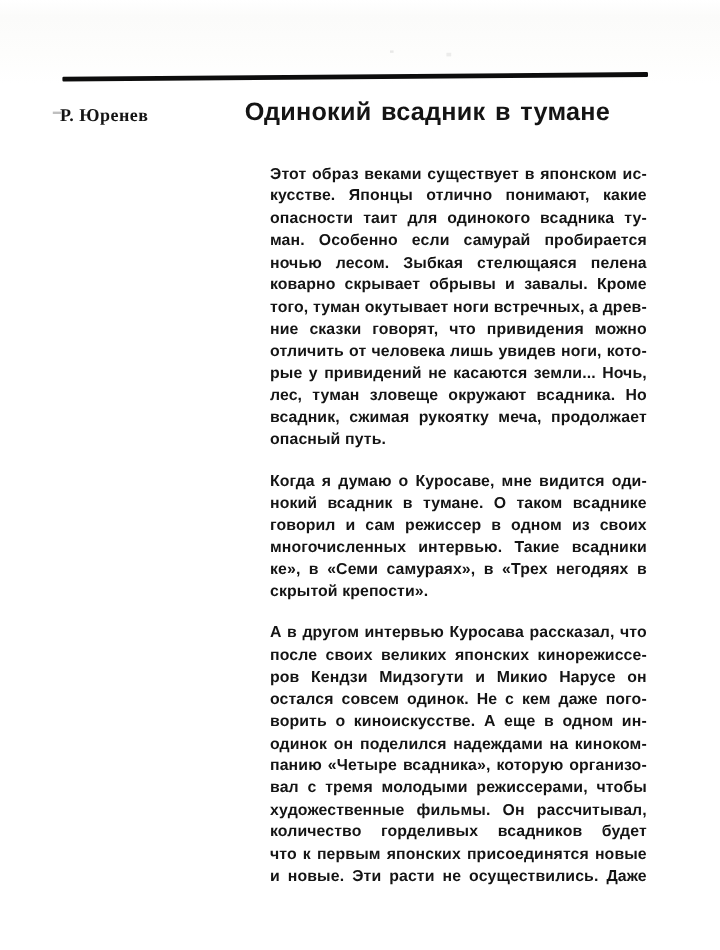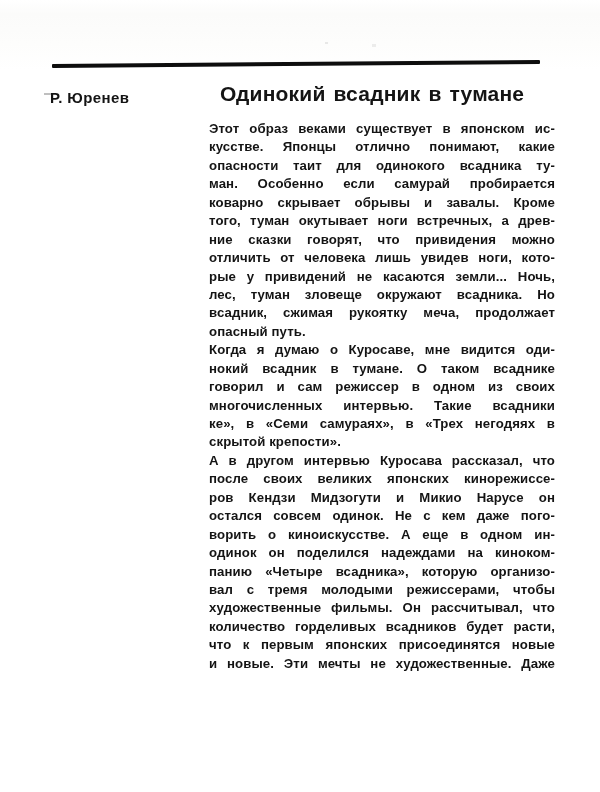--- a/index.html
+++ b/index.html
@@ -31,36 +31,37 @@
   .speck.s1 { left: 44px; top: 93px; width: 7px; height: 2px; }
   .speck.s2 { left: 325px; top: 42px; width: 3px; height: 2px; opacity: 0.18; }
   .speck.s3 { left: 372px; top: 44px; width: 4px; height: 3px; opacity: 0.14; }
   .author {
     position: absolute;
     left: 50px; top: 89px;
     font-size: 15px;
     font-weight: 700;
     letter-spacing: 0.4px;
     white-space: nowrap;
+    font-family: Liberation Serif, serif;
   }
   .title {
     position: absolute;
-    left: 220px; top: 82px;
+    left: 204px; top: 82px;
     font-size: 21px;
     font-weight: 700;
     letter-spacing: 0.2px;
     word-spacing: 2px;
     white-space: nowrap;
   }
   .body-text {
     position: absolute;
     left: 209px; top: 120px;
     width: 346px;
   }
-  .paragraph { margin: 0; padding: 0; }
+  .paragraph { margin: 16px; padding: 0; }
   .line {
     font-size: 13.2px;
     font-weight: 700;
     line-height: 18.45px;
     height: 18.45px;
     letter-spacing: 0.1px;
     text-align: justify;
     text-align-last: justify;
     -moz-text-align-last: justify;
     overflow: hidden;
@@ -80,20 +81,21 @@
   <div class="speck s2"></div>
   <div class="speck s3"></div>
   <div class="author">Р. Юренев</div>
   <h1 class="title" style="margin:0;">Одинокий всадник в тумане</h1>
   <div class="body-text">
       <div class="paragraph">
         <div class="line">Этот образ веками существует в японском ис-</div>
         <div class="line">кусстве. Японцы отлично понимают, какие</div>
         <div class="line">опасности таит для одинокого всадника ту-</div>
         <div class="line">ман. Особенно если самурай пробирается</div>
+        <div class="line">ночью лесом. Зыбкая стелющаяся пелена</div>
         <div class="line">коварно скрывает обрывы и завалы. Кроме</div>
         <div class="line">того, туман окутывает ноги встречных, а древ-</div>
         <div class="line">ние сказки говорят, что привидения можно</div>
         <div class="line">отличить от человека лишь увидев ноги, кото-</div>
         <div class="line">рые у привидений не касаются земли... Ночь,</div>
         <div class="line">лес, туман зловеще окружают всадника. Но</div>
         <div class="line">всадник, сжимая рукоятку меча, продолжает</div>
         <div class="line last">опасный путь.</div>
       </div>
       <div class="paragraph">
@@ -109,16 +111,16 @@
         <div class="line">после своих великих японских кинорежиссе-</div>
         <div class="line">ров Кендзи Мидзогути и Микио Нарусе он</div>
         <div class="line">остался совсем одинок. Не с кем даже пого-</div>
         <div class="line">ворить о киноискусстве. А еще в одном ин-</div>
         <div class="line">одинок он поделился надеждами на киноком-</div>
         <div class="line">панию «Четыре всадника», которую организо-</div>
         <div class="line">вал с тремя молодыми режиссерами, чтобы</div>
         <div class="line">художественные фильмы. Он рассчитывал, что</div>
         <div class="line">количество горделивых всадников будет расти,</div>
         <div class="line">что к первым японских присоединятся новые</div>
-        <div class="line">и новые. Эти мечты не художественные. Даже</div>
+        <div class="line">и новые. Эти расти не осуществились. Даже</div>
       </div>
     </div>
 </div>
 
 </body></html>

